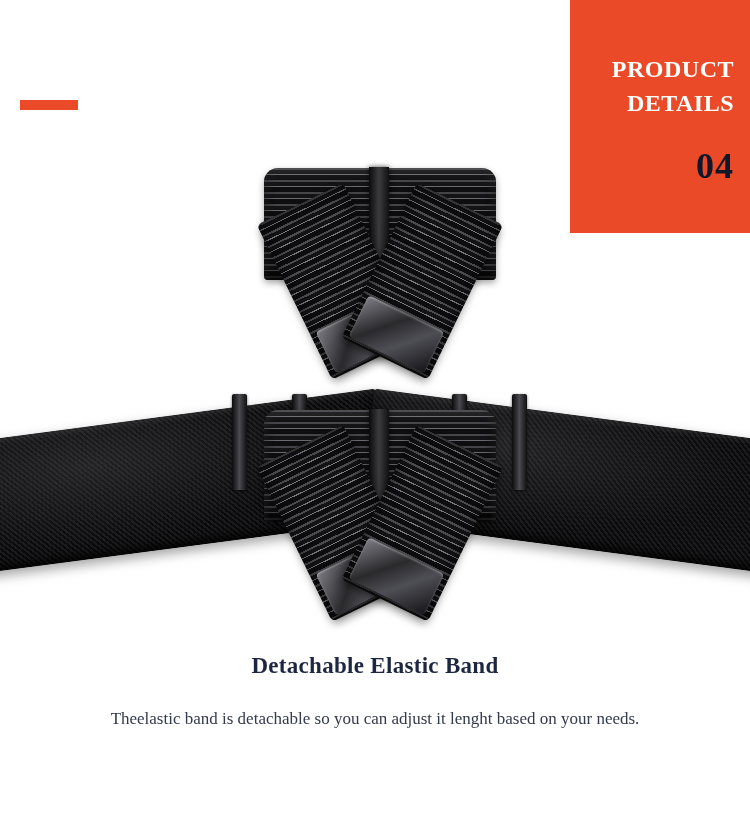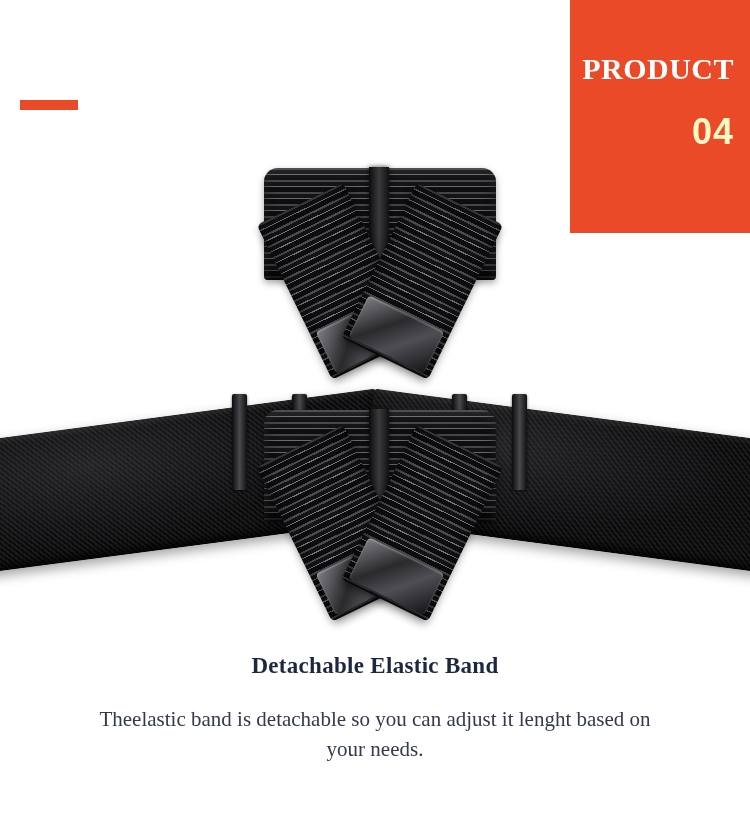--- a/index.html
+++ b/index.html
@@ -25,28 +25,28 @@
     height: 233px;
     background: #ea4a27;
     box-sizing: border-box;
     padding: 52px 16px 0 10px;
     text-align: right;
   }
   .badge-line {
     color: #ffffff;
     font-family: "Liberation Serif", serif;
     font-weight: bold;
-    font-size: 30px;
+    font-size: 24px;
     line-height: 34px;
     letter-spacing: 0.5px;
     white-space: nowrap;
   }
   .badge-number {
-    color: #fef9c3;
-    font-family: Liberation Sans, sans-serif;
+    color: #0f172a;
+    font-family: Liberation Serif, serif;
     font-weight: bold;
     font-size: 36px;
     line-height: 40px;
     margin-top: 26px;
     letter-spacing: 1px;
   }
 
   
   .accent-dash {
     position: absolute;
@@ -219,33 +219,34 @@
     font-weight: bold;
     font-size: 23px;
     line-height: 42px;
     letter-spacing: .3px;
     margin: 0;
   }
   .caption-body {
     color: #333a4d;
     font-family: "Liberation Serif", serif;
     font-weight: normal;
-    font-size: 21px;
+    font-size: 17px;
     line-height: 30px;
     margin: 17px auto 0;
     width: 560px;
   }
 </style>
 </head>
 <body>
 
 <div id="page">
 
   <div class="badge">
     <div class="badge-line">PRODUCT</div>
+    <div class="badge-line">DETAILS</div>
     <div class="badge-number">04</div>
   </div>
 
   <div class="accent-dash"></div>
 
   <div class="stage">
 
     <div class="band-top">
       <div class="band-back">
         <div class="band-back-center"></div>

